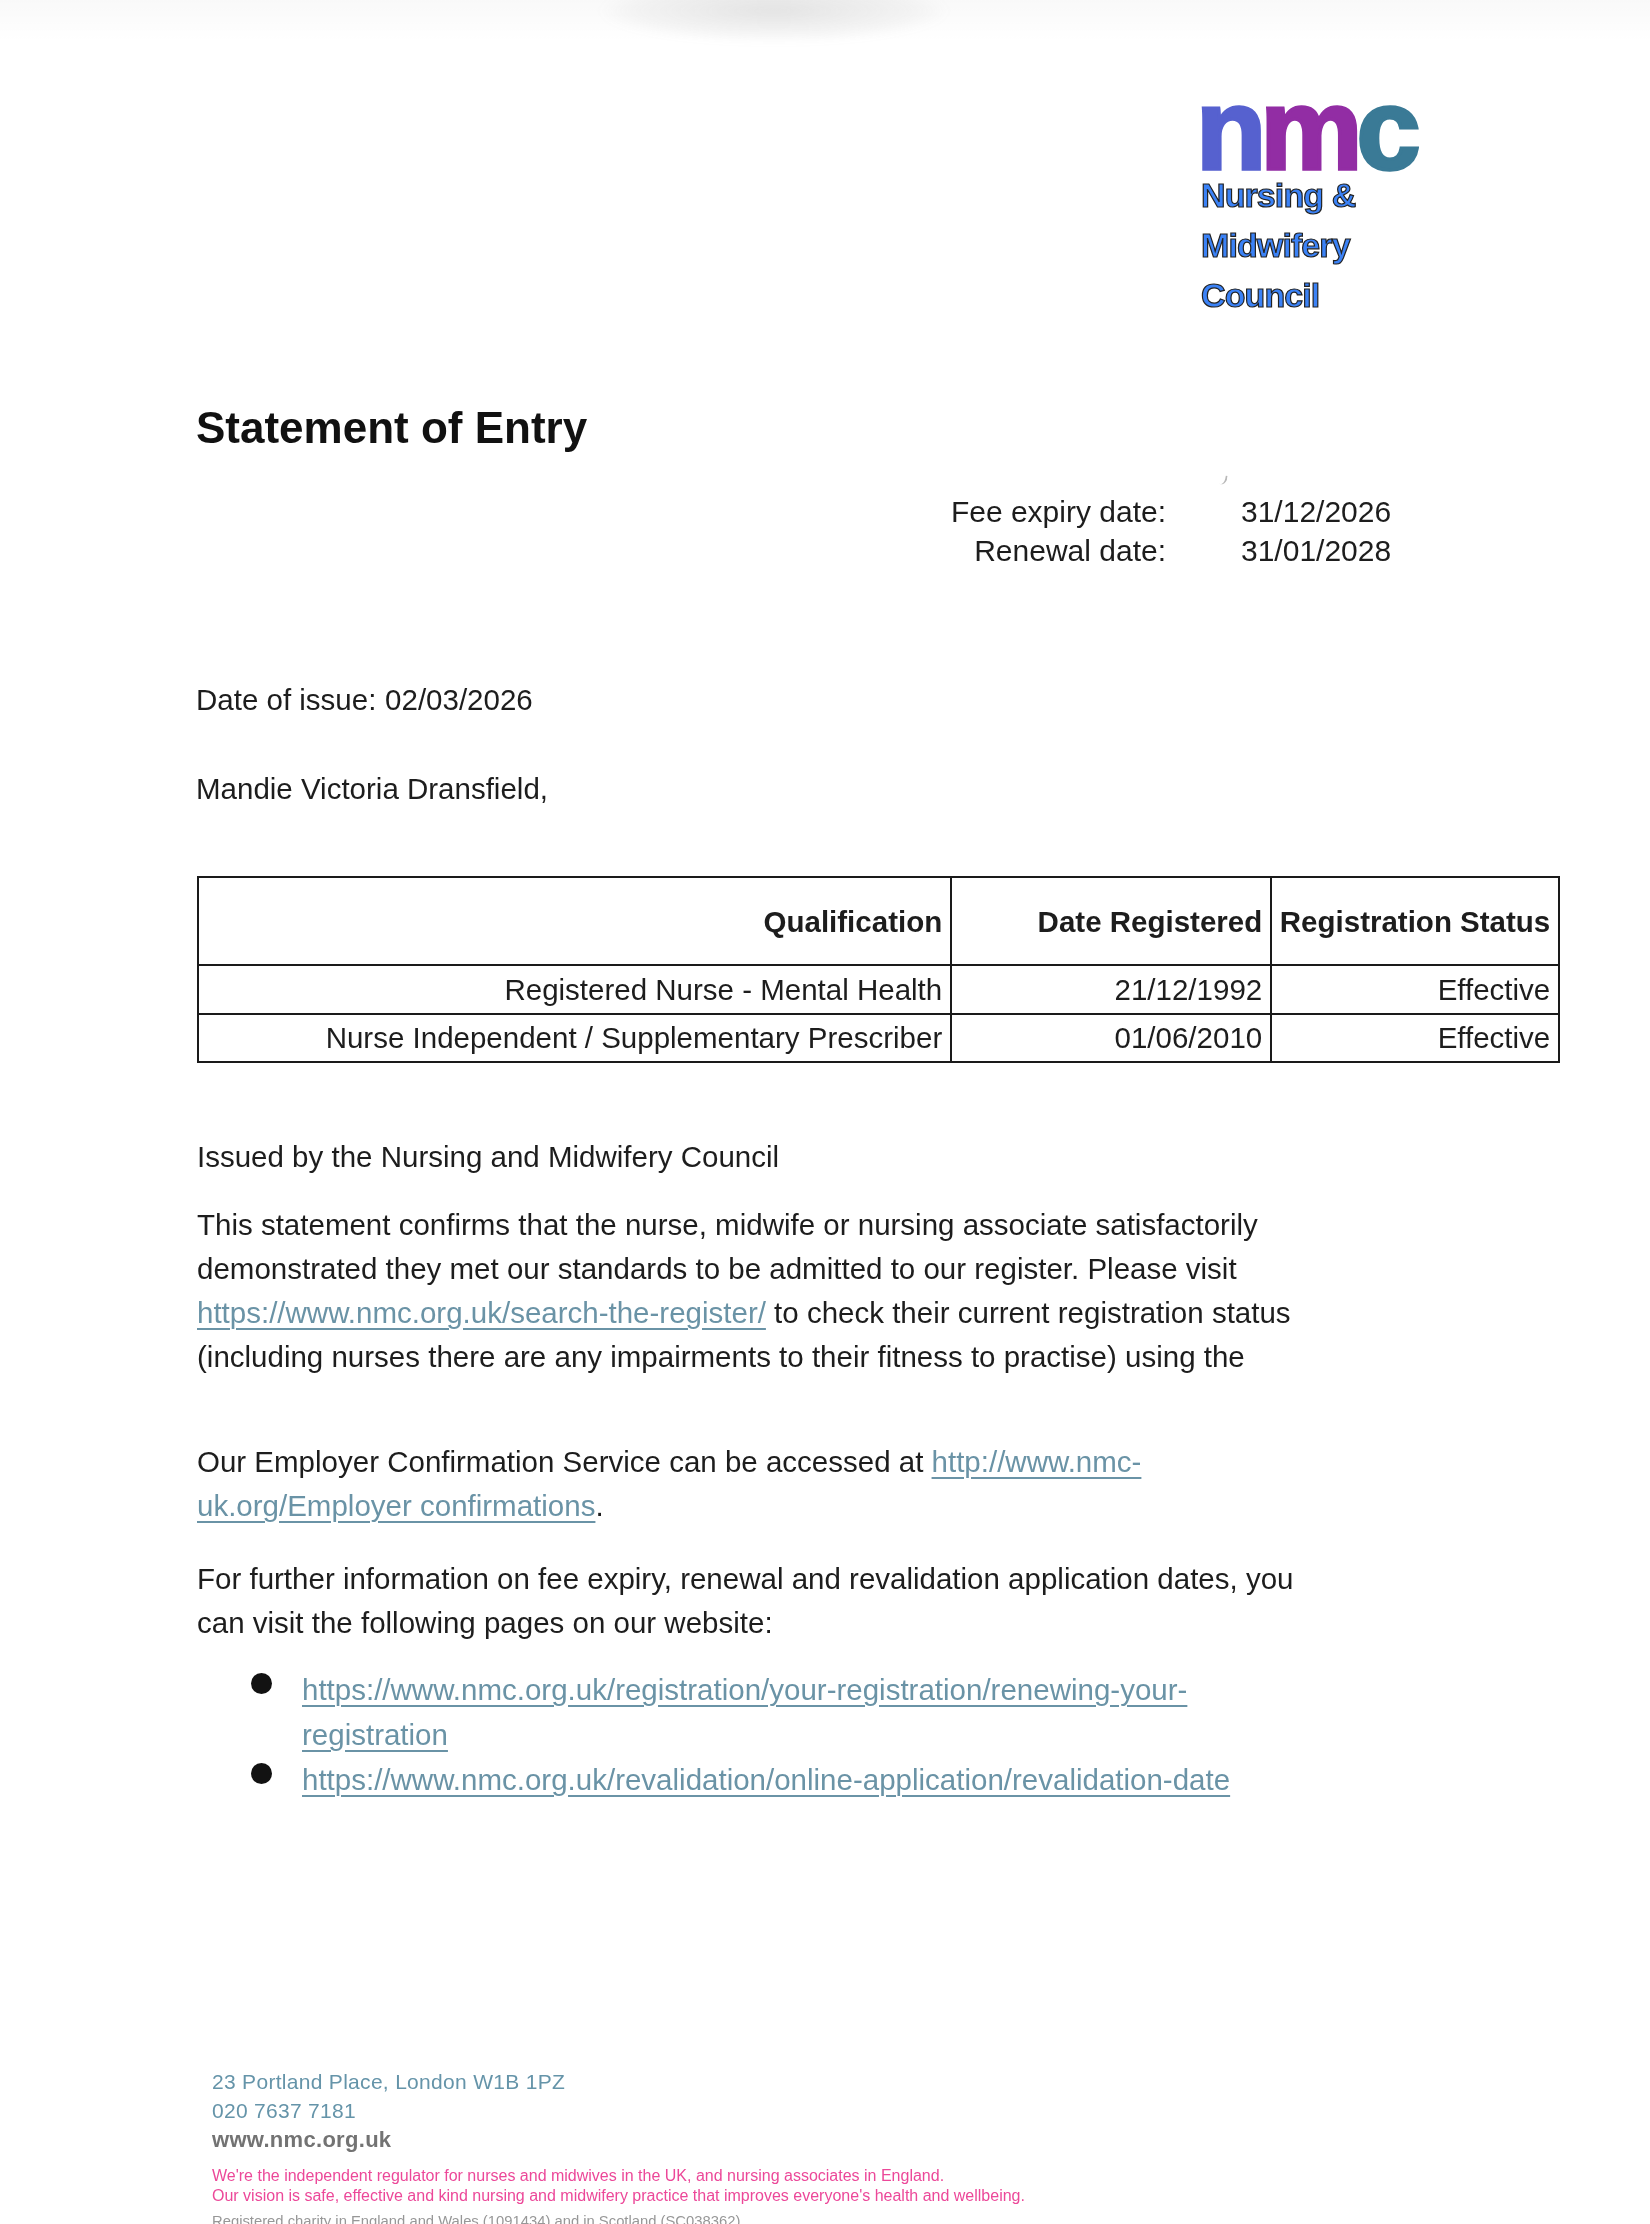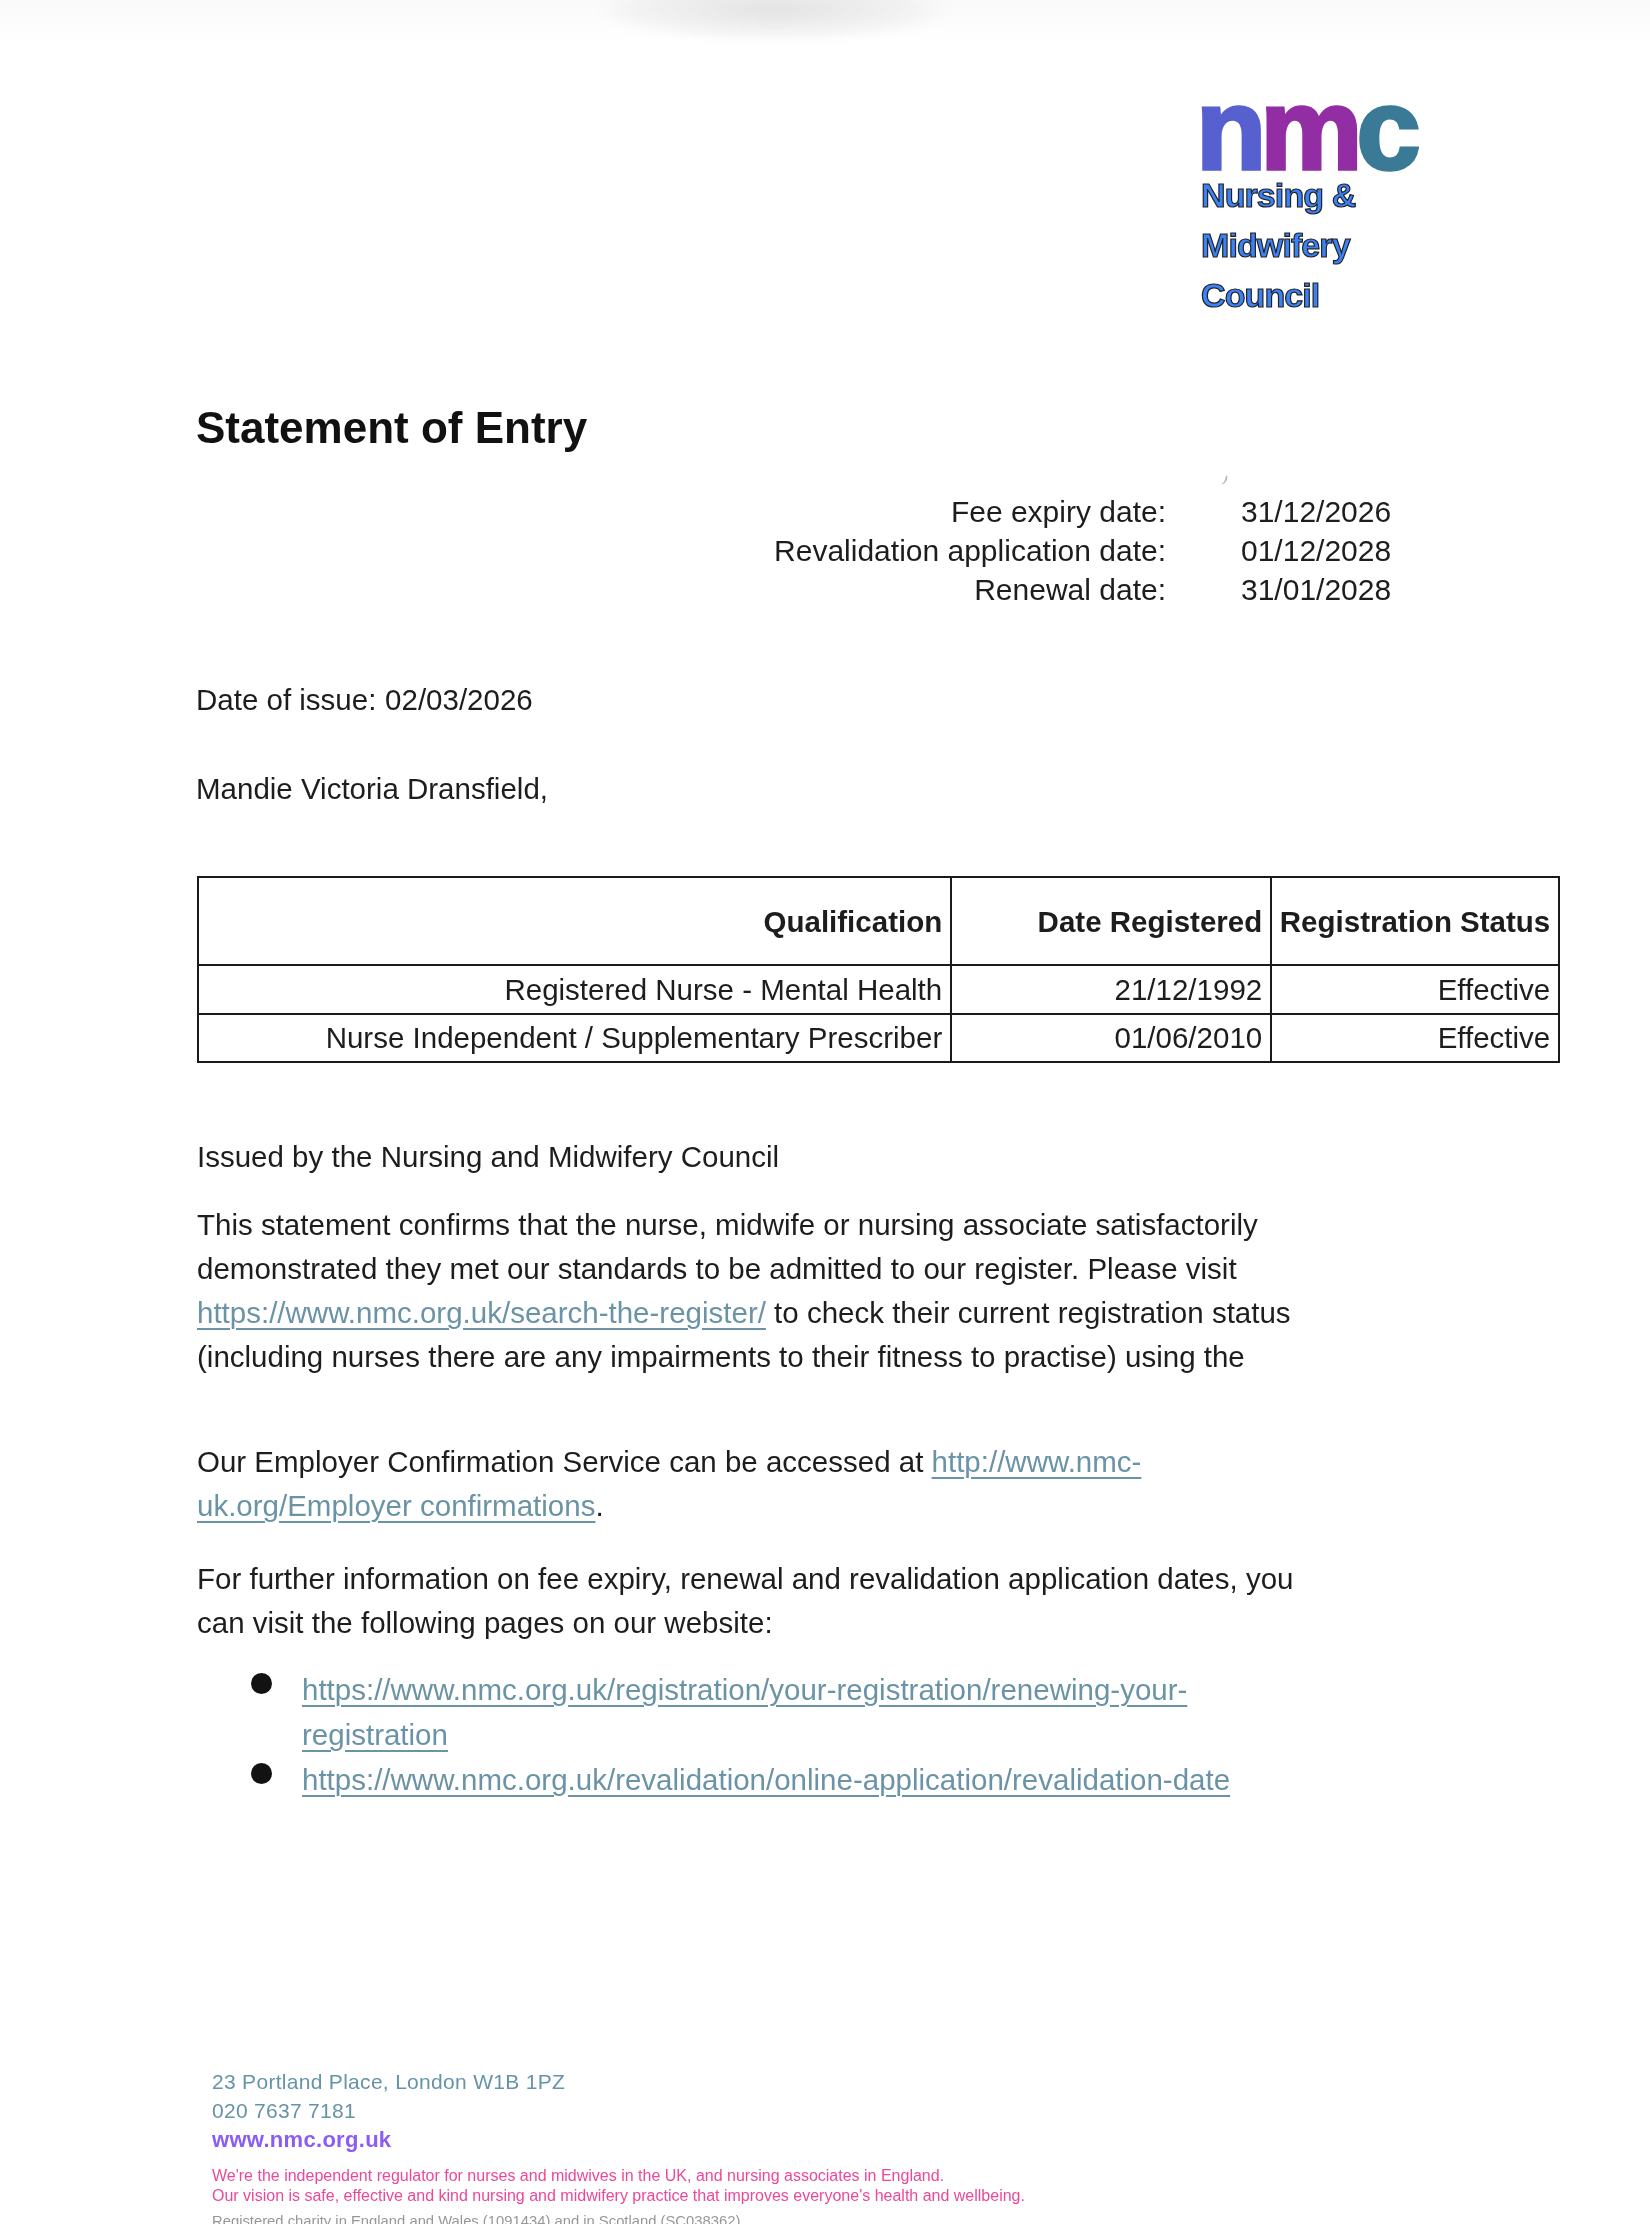--- a/index.html
+++ b/index.html
@@ -63,21 +63,21 @@
 
   .bullets{position:absolute;left:197px;top:1667px;font-size:29.5px;}
   .bullet-item{position:relative;padding-left:105px;}
   .bullet-item .tline{height:45px;line-height:45px;}
   .bullet-dot{position:absolute;left:54px;top:6px;width:21px;height:21px;
     border-radius:50%;background:#121212;}
 
   
   .footer{position:absolute;left:212px;top:2067px;}
   .f-address{font-size:21px;line-height:29px;color:#6594A9;letter-spacing:0.3px;}
-  .f-web{font-size:22px;line-height:29px;font-weight:700;color:#8b5cf6;letter-spacing:0.3px;}
+  .f-web{font-size:22px;line-height:29px;font-weight:700;color:#737373;letter-spacing:0.3px;}
   .f-tagline{margin-top:12px;font-size:16px;line-height:20px;color:#ec4899;}
   .f-charity{margin-top:5.2px;font-size:14.8px;line-height:20px;color:#979797;}
 </style>
 </head>
 <body>
 
 <div class="page">
 
   <div class="top-band"></div>
   <div class="smudge"></div>
@@ -89,24 +89,20 @@
     <div>Midwifery</div>
     <div>Council</div>
   </div>
 
   <h1 class="doc-title" style="margin:0">Statement of Entry</h1>
 
   <div class="dates">
     <div class="dates-row">
       <div class="d-label">Fee expiry date:</div>
       <div class="d-value">31/12/2026</div>
-    </div>
-    <div class="dates-row">
-      <div class="d-label">Revalidation application date:</div>
-      <div class="d-value">01/12/2028</div>
     </div>
     <div class="dates-row">
       <div class="d-label">Renewal date:</div>
       <div class="d-value">31/01/2028</div>
     </div>
   </div>
 
   <div class="issue-line">
     <span>Date of issue:</span><span class="val">02/03/2026</span>
   </div>

